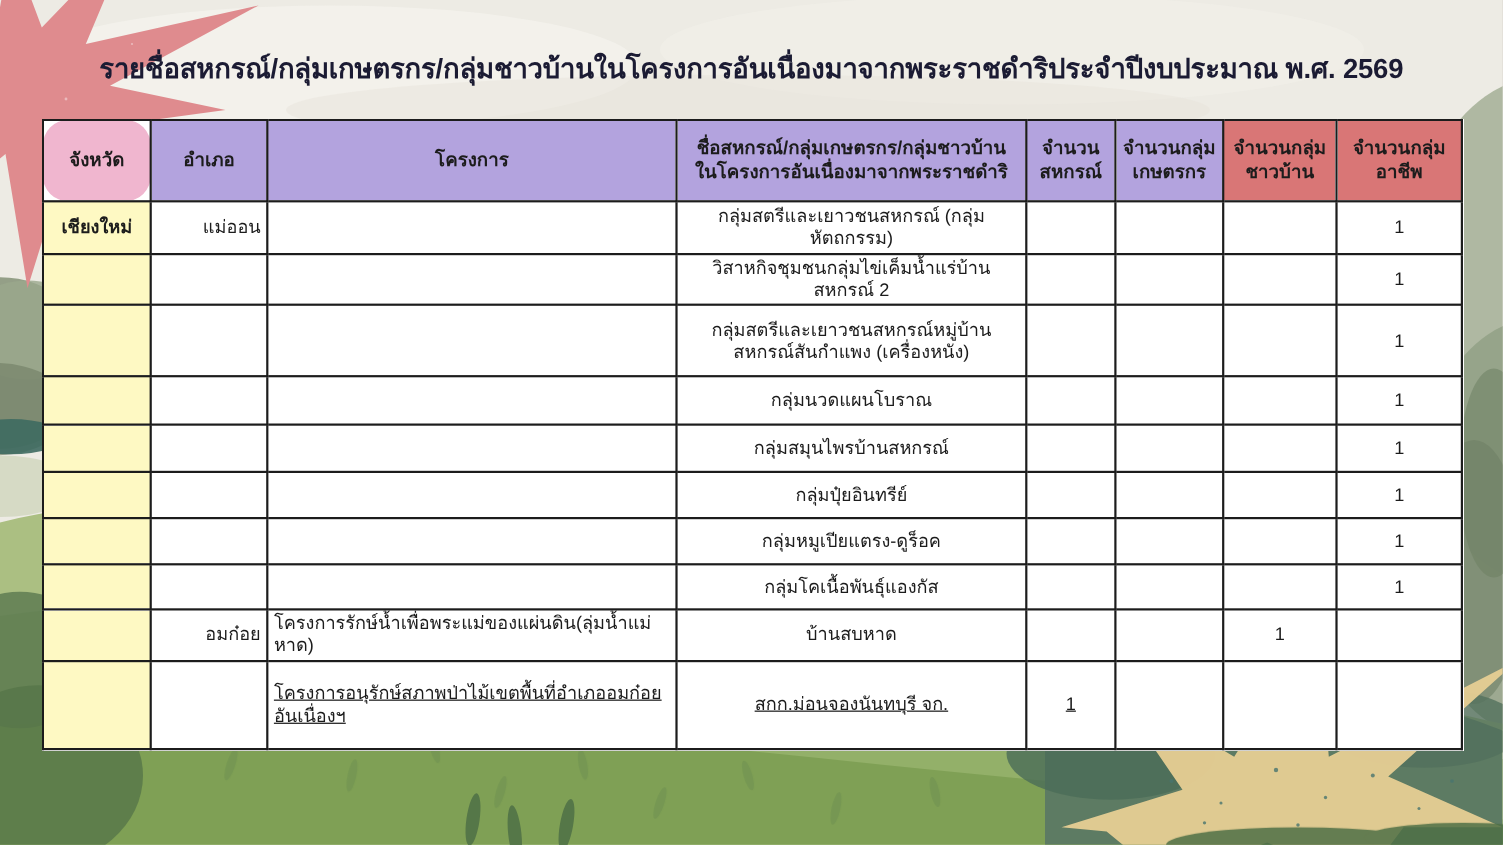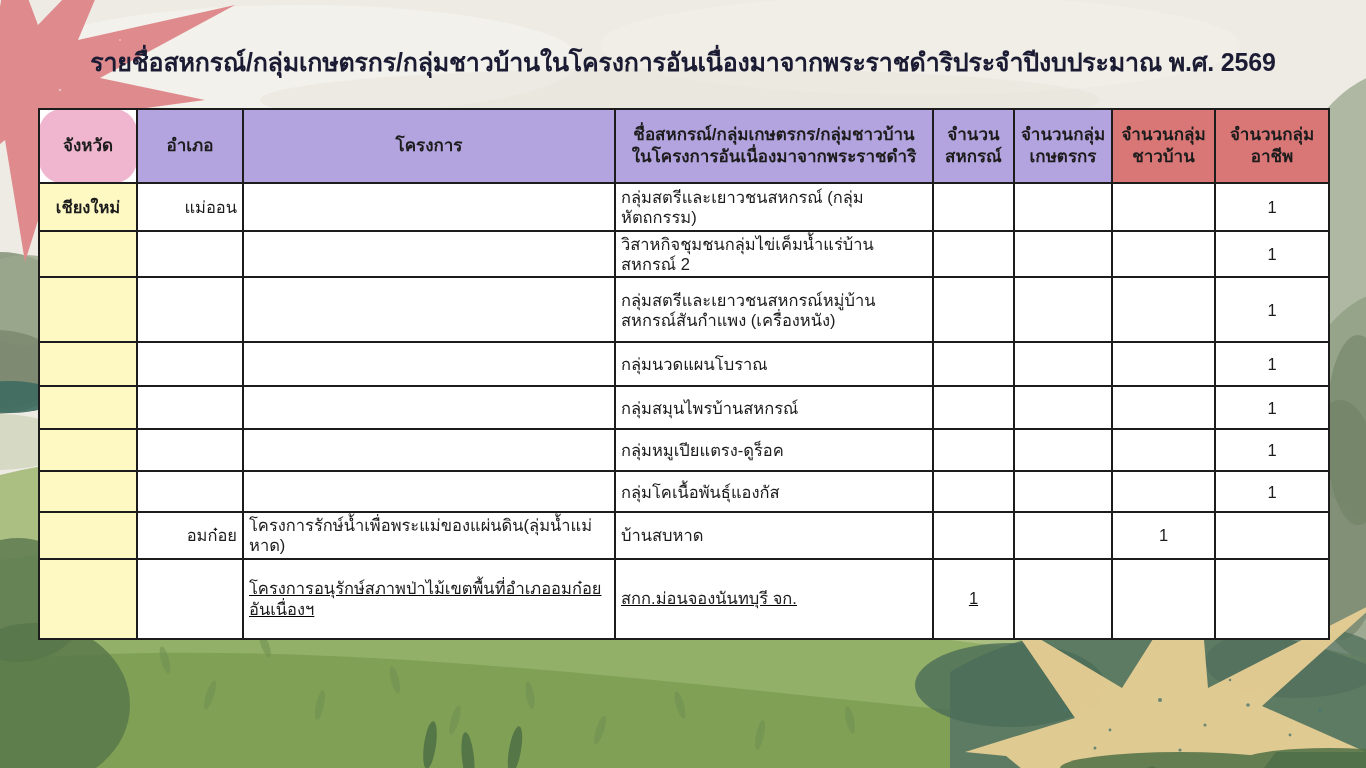--- a/index.html
+++ b/index.html
@@ -26,21 +26,21 @@
     height:68px;font-size:17px;font-weight:700;text-align:center;
     white-space:pre-line;line-height:1.3;padding:2px 3px;
   }
   .th-pink{background:#f0b6cf;border-radius:23px;}
   .th-purple{background:#b3a3de;}
   .th-red{background:#d97676;}
   .coop-table td{font-size:16.5px;line-height:1.22;padding:2px 5px;}
   .col-province{background:#fef9c3;font-weight:700;text-align:center;}
   .col-district{text-align:right;}
   .col-project{text-align:left;}
-  .col-group_name{text-align:left;}
+  .col-group_name{text-align:center;}
   .col-coops,.col-farmer_groups,.col-villager_groups,.col-career_groups{text-align:center;}
 </style>
 </head>
 <body>
 
 <div class="stage">
 
   <svg class="bg-art" width="1366" height="768" viewBox="0 0 1366 768" aria-hidden="true">
 
     <rect x="0" y="0" width="1366" height="768" fill="#edebe4"></rect>
@@ -193,20 +193,30 @@
           <td class="col-group_name">กลุ่มสมุนไพรบ้านสหกรณ์</td>
           <td class="col-coops"></td>
           <td class="col-farmer_groups"></td>
           <td class="col-villager_groups"></td>
           <td class="col-career_groups">1</td>
         </tr>
         <tr style="height: 42px;">
           <td class="col-province"></td>
           <td class="col-district"></td>
           <td class="col-project"></td>
+          <td class="col-group_name">กลุ่มปุ๋ยอินทรีย์</td>
+          <td class="col-coops"></td>
+          <td class="col-farmer_groups"></td>
+          <td class="col-villager_groups"></td>
+          <td class="col-career_groups">1</td>
+        </tr>
+        <tr style="height: 42px;">
+          <td class="col-province"></td>
+          <td class="col-district"></td>
+          <td class="col-project"></td>
           <td class="col-group_name">กลุ่มหมูเปียแตรง-ดูร็อค</td>
           <td class="col-coops"></td>
           <td class="col-farmer_groups"></td>
           <td class="col-villager_groups"></td>
           <td class="col-career_groups">1</td>
         </tr>
         <tr style="height: 41px;">
           <td class="col-province"></td>
           <td class="col-district"></td>
           <td class="col-project"></td>

